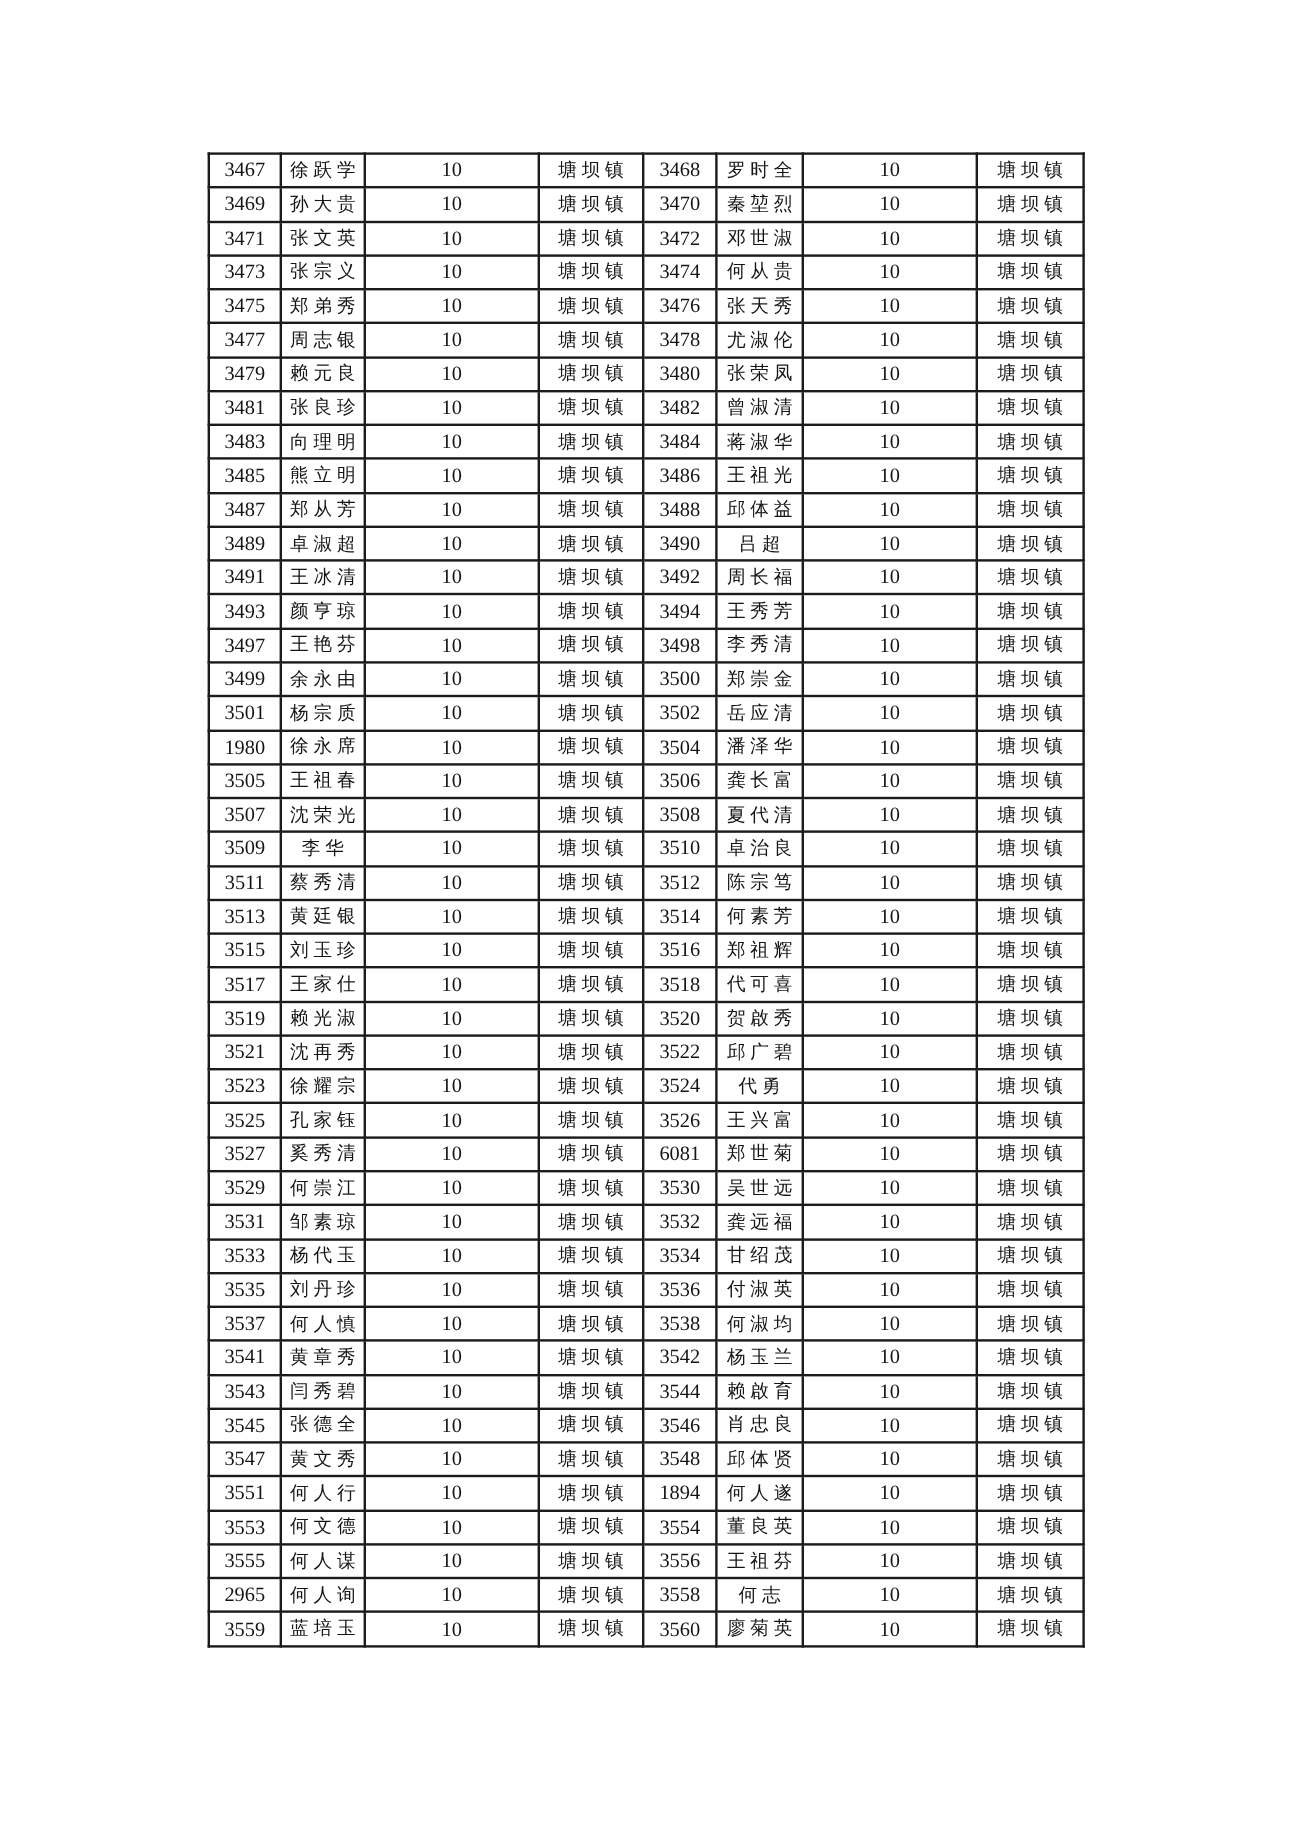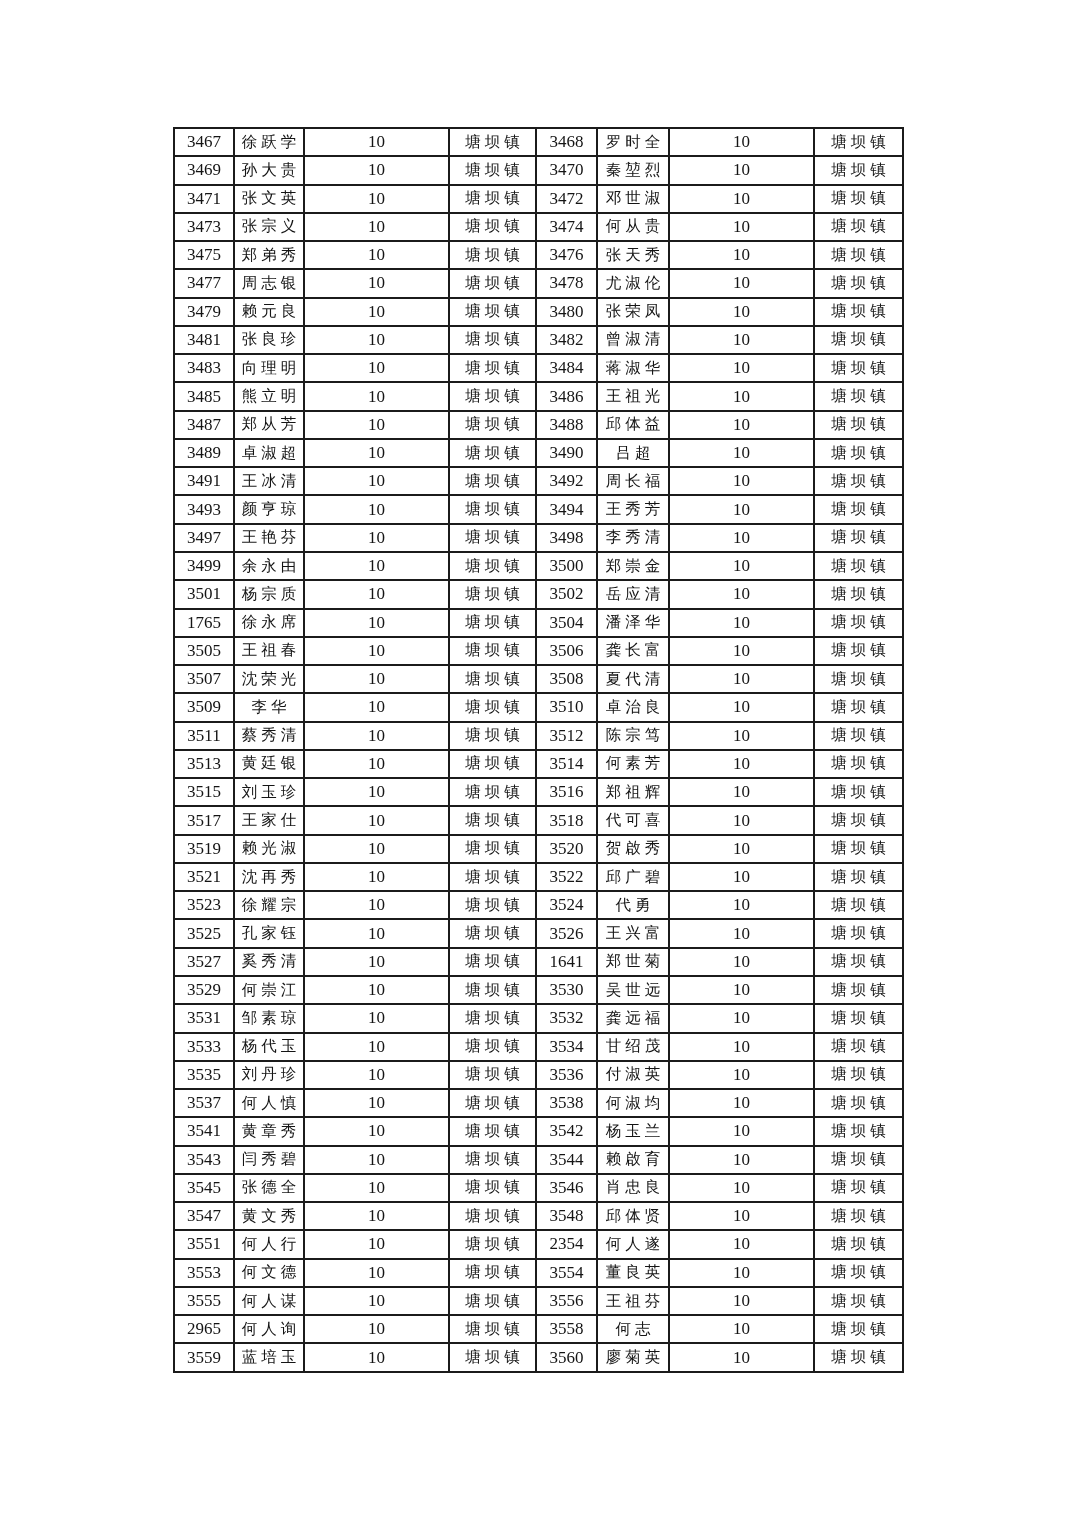--- a/index.html
+++ b/index.html
@@ -240,21 +240,21 @@
           <td class="c-id">3501</td>
           <td class="c-name">杨宗质</td>
           <td class="c-val">10</td>
           <td class="c-town">塘坝镇</td>
           <td class="c-id">3502</td>
           <td class="c-name">岳应清</td>
           <td class="c-val">10</td>
           <td class="c-town">塘坝镇</td>
         </tr>
         <tr>
-          <td class="c-id">1765</td>
+          <td class="c-id">1980</td>
           <td class="c-name">徐永席</td>
           <td class="c-val">10</td>
           <td class="c-town">塘坝镇</td>
           <td class="c-id">3504</td>
           <td class="c-name">潘泽华</td>
           <td class="c-val">10</td>
           <td class="c-town">塘坝镇</td>
         </tr>
         <tr>
           <td class="c-id">3505</td>
@@ -364,21 +364,21 @@
           <td class="c-id">3526</td>
           <td class="c-name">王兴富</td>
           <td class="c-val">10</td>
           <td class="c-town">塘坝镇</td>
         </tr>
         <tr>
           <td class="c-id">3527</td>
           <td class="c-name">奚秀清</td>
           <td class="c-val">10</td>
           <td class="c-town">塘坝镇</td>
-          <td class="c-id">1641</td>
+          <td class="c-id">6081</td>
           <td class="c-name">郑世菊</td>
           <td class="c-val">10</td>
           <td class="c-town">塘坝镇</td>
         </tr>
         <tr>
           <td class="c-id">3529</td>
           <td class="c-name">何崇江</td>
           <td class="c-val">10</td>
           <td class="c-town">塘坝镇</td>
           <td class="c-id">3530</td>
@@ -464,21 +464,21 @@
           <td class="c-id">3548</td>
           <td class="c-name">邱体贤</td>
           <td class="c-val">10</td>
           <td class="c-town">塘坝镇</td>
         </tr>
         <tr>
           <td class="c-id">3551</td>
           <td class="c-name">何人行</td>
           <td class="c-val">10</td>
           <td class="c-town">塘坝镇</td>
-          <td class="c-id">2354</td>
+          <td class="c-id">1894</td>
           <td class="c-name">何人遂</td>
           <td class="c-val">10</td>
           <td class="c-town">塘坝镇</td>
         </tr>
         <tr>
           <td class="c-id">3553</td>
           <td class="c-name">何文德</td>
           <td class="c-val">10</td>
           <td class="c-town">塘坝镇</td>
           <td class="c-id">3554</td>

